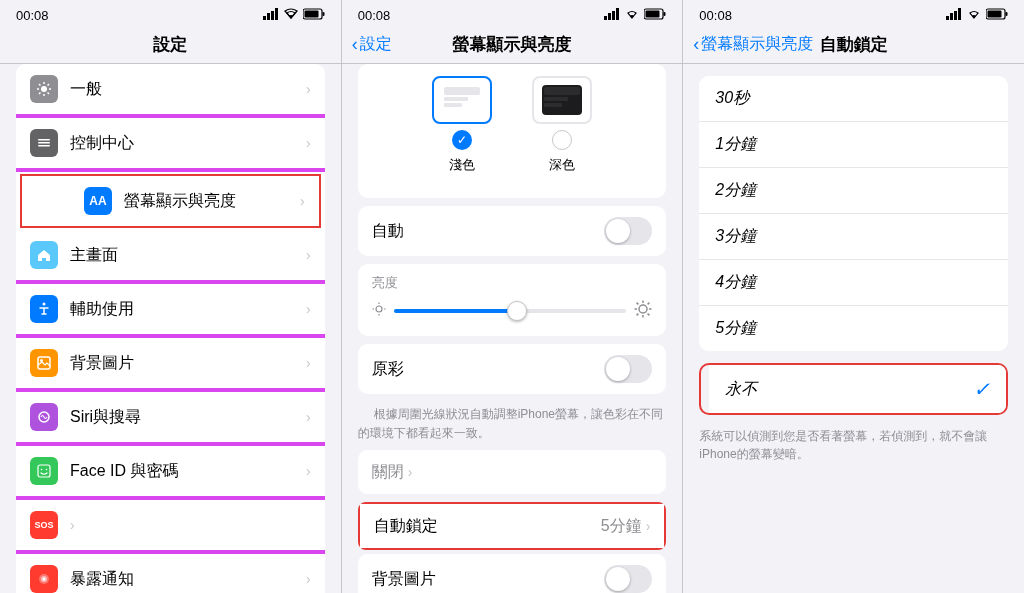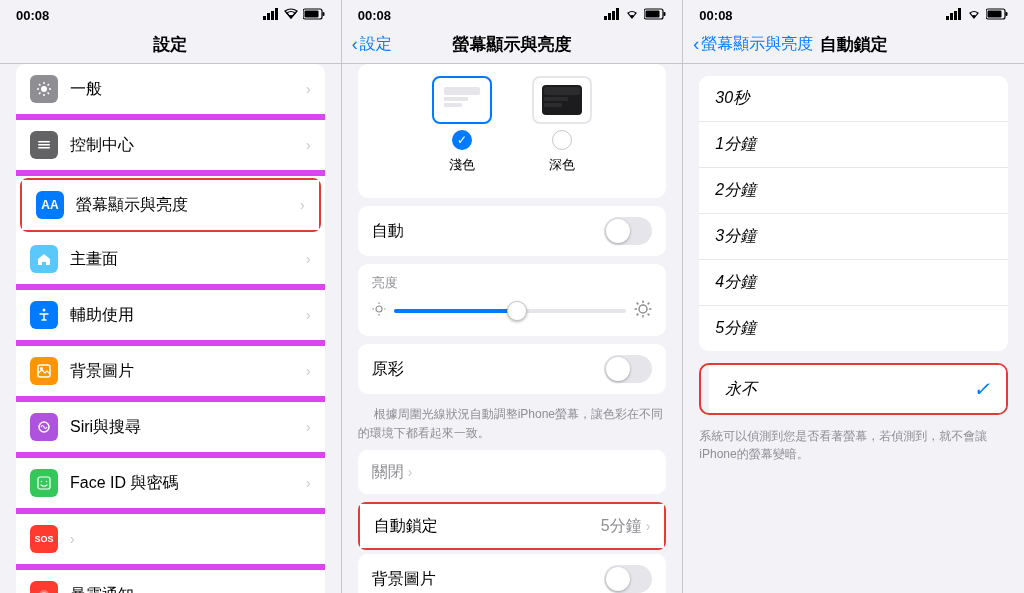--- a/index.html
+++ b/index.html
@@ -27,21 +27,21 @@
     .status-bar {
       display: flex;
       justify-content: space-between;
       align-items: center;
       padding: 6px 16px 4px;
       background: #f2f2f7;
       min-height: 28px;
     }
     .status-time {
       font-size: 13px;
-      font-weight: 700;
+      font-weight: 400;
       color: #000;
     }
     .status-icons {
       display: flex;
       align-items: center;
       gap: 4px;
       font-size: 11px;
       color: #000;
     }
 
@@ -88,21 +88,21 @@
       border-radius: 10px;
       margin: 0 16px 8px;
       overflow: hidden;
     }
 
     .settings-row {
       display: flex;
       align-items: center;
       padding: 11px 14px;
       background: #fff;
-      border-bottom: 6px solid #d946ef;
+      border-bottom: 4px solid #d946ef;
       min-height: 44px;
       cursor: pointer;
       position: relative;
     }
     .settings-row:last-child {
       border-bottom: none;
     }
 
     .row-icon {
       width: 28px;
@@ -324,21 +324,21 @@
           <svg width="16" height="16" viewBox="0 0 16 16" fill="white">
               <rect x="2" y="4" width="12" height="1.5" rx="0.75" fill="white"></rect>
               <rect x="2" y="7" width="12" height="1.5" rx="0.75" fill="white"></rect>
               <rect x="2" y="10" width="12" height="1.5" rx="0.75" fill="white"></rect>
             </svg>
         </div>
         <span class="row-label">控制中心</span>
         <span class="row-chevron">›</span>
       </div>
 
-      <div style="border:2.5px solid #e53935; border-radius:8px; margin:2px 4px;">
+      <div style="border:2.5px solid #e53935; border-radius:0; margin:2px 4px;padding-left:48px;">
         <div class="settings-row" style="border-bottom:none;">
           <div class="row-icon bg-blue">
             <span style="font-size:12px;font-weight:700;color:white;">AA</span>
           </div>
           <span class="row-label">螢幕顯示與亮度</span>
           <span class="row-chevron">›</span>
         </div>
       </div>
 
       <div class="settings-row">

